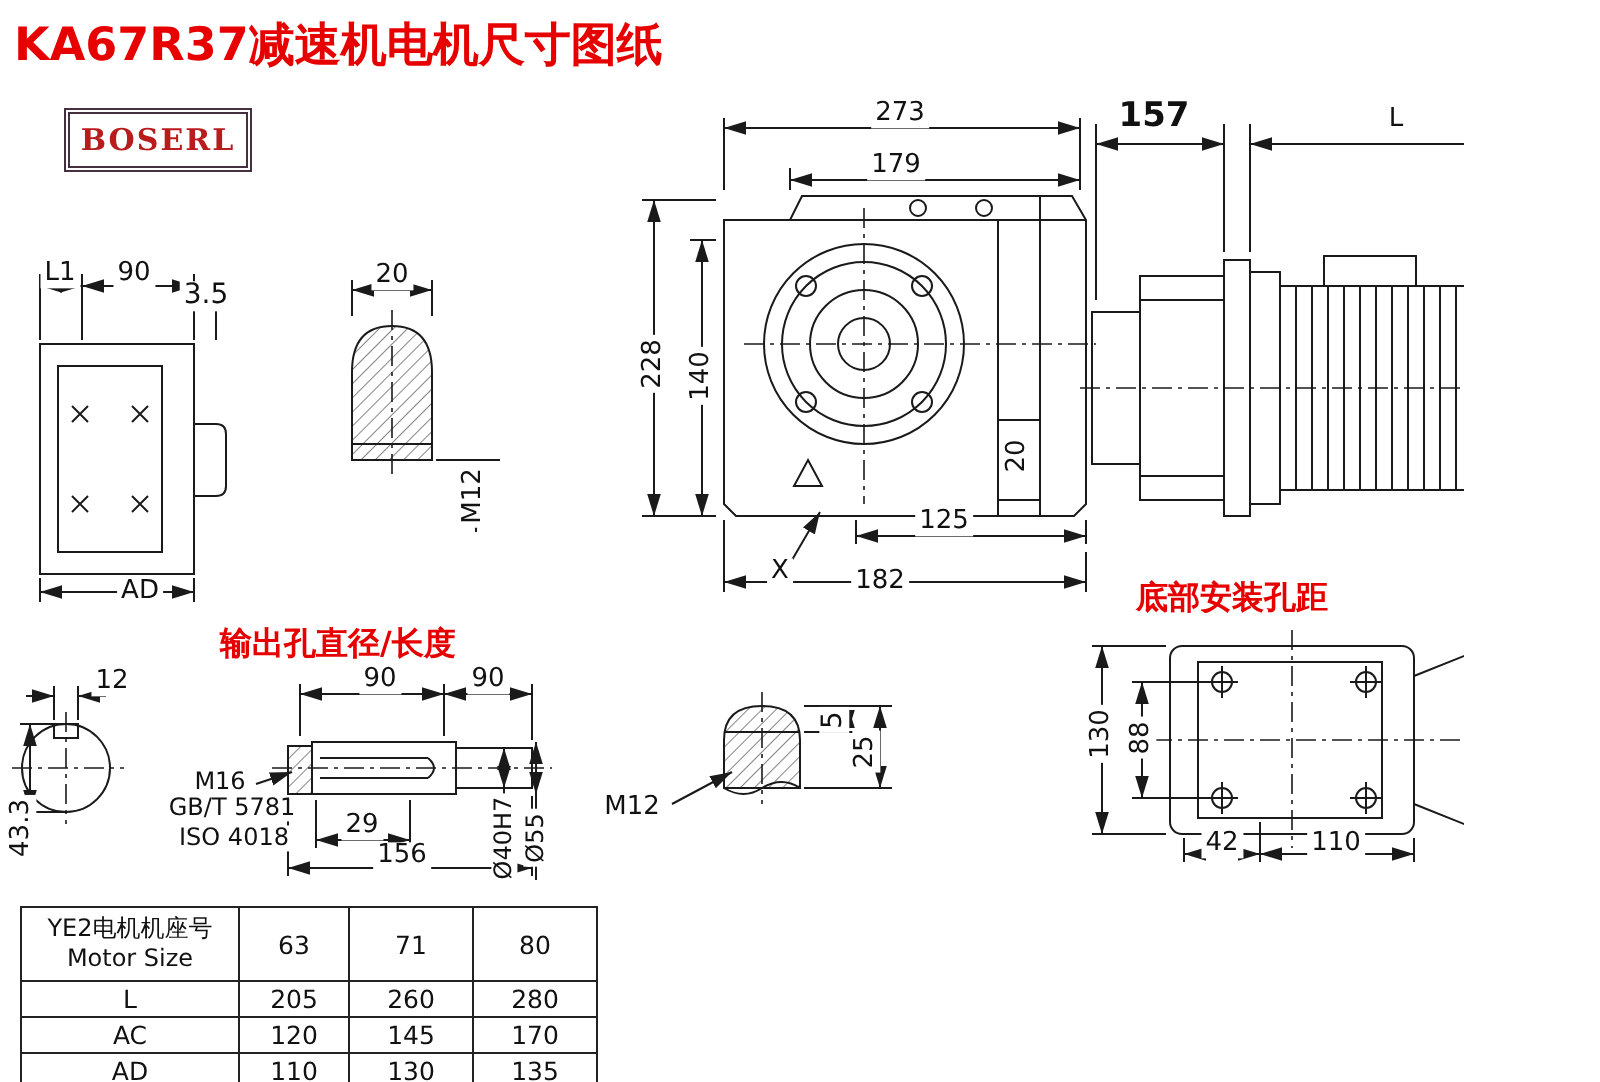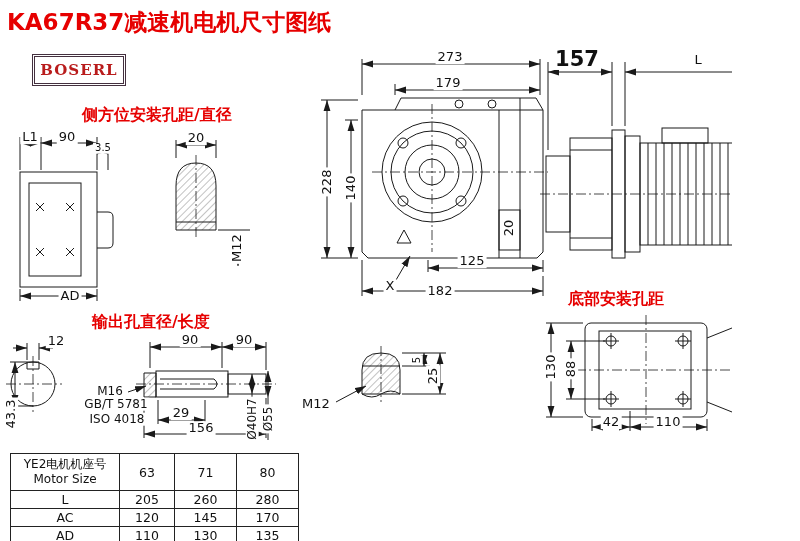--- a/index.html
+++ b/index.html
@@ -12,22 +12,22 @@
   .logo-box{position:absolute;left:32px;top:54px;width:88px;height:26px;
             border:3px double #44303f;display:flex;align-items:center;justify-content:center;}
   .logo-text{font-family:"DejaVu Serif",serif;font-weight:bold;font-size:15px;
              color:#b91c1c;letter-spacing:1px;}
   .rl{position:absolute;font-size:16px;font-weight:bold;color:#e60000;white-space:nowrap;}
   .t{position:absolute;font-size:13px;line-height:1.05;background:#fff;padding:0 2px;
      white-space:nowrap;transform:translate(-50%,-50%);}
   .v{position:absolute;font-size:13px;line-height:1.05;background:#fff;padding:0 2px;
      white-space:nowrap;transform:translate(-50%,-50%) rotate(-90deg);}
   .f12{font-size:12px;}
-  .s{font-size:10px;}
-  .b17{font-size:21px;font-weight:bold;}
+  .s{font-size:14px;}
+  .b17{font-size:17px;font-weight:bold;}
   .size-table{position:absolute;left:10px;top:453px;border-collapse:collapse;
               font-size:12.5px;text-align:center;}
   .size-table td{border:1px solid #222;padding:0 4px;height:17px;min-width:44px;}
   .size-table td.hdr{width:100px;font-size:12px;line-height:1.25;height:36px;}
   .size-table td.c2{width:46px;} .size-table td.c3{width:53px;} .size-table td.c4{width:53px;}
 </style>
 </head>
 <body>
 
 <div class="canvas">
@@ -204,22 +204,21 @@
       <line x1="592" y1="427" x2="630" y2="427" marker-start="url(#ar)" marker-end="url(#ar)"></line>
       <line x1="630" y1="427" x2="707" y2="427" marker-start="url(#ar)" marker-end="url(#ar)"></line>
     </g>
   </svg>
 
   <div class="title">KA67R37减速机电机尺寸图纸</div>
   <div class="logo-box">
     <span class="logo-text">BOSERL</span>
   </div>
 
-  <div class="rl" style="left:82px;top:105px;">侧方位安装孔距/直径</div>
-  <div class="rl" style="left:92px;top:312px;">输出孔直径/长度</div>
+  <div class="rl" style="left:110px;top:312px;">输出孔直径/长度</div>
   <div class="rl" style="left:568px;top:289px;">底部安装孔距</div>
 
   <span class="t" style="left:30px;top:137px;">L1</span>
   <span class="t" style="left:67px;top:137px;">90</span>
   <span class="t s" style="left:103px;top:148px;">3.5</span>
   <span class="t" style="left:70px;top:296px;">AD</span>
 
   <span class="t" style="left:196px;top:138px;">20</span>
   <span class="v" style="left:237px;top:248px;">M12</span>
 

